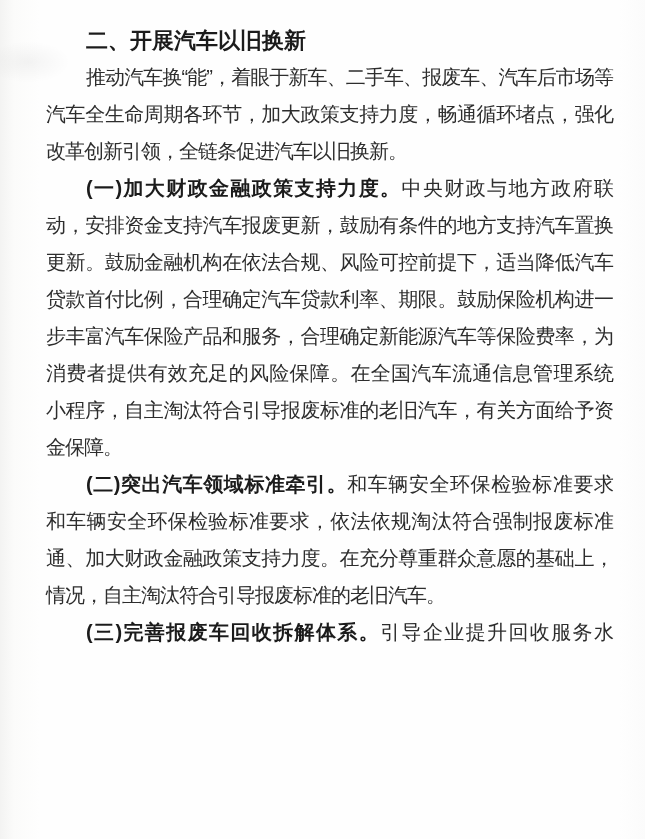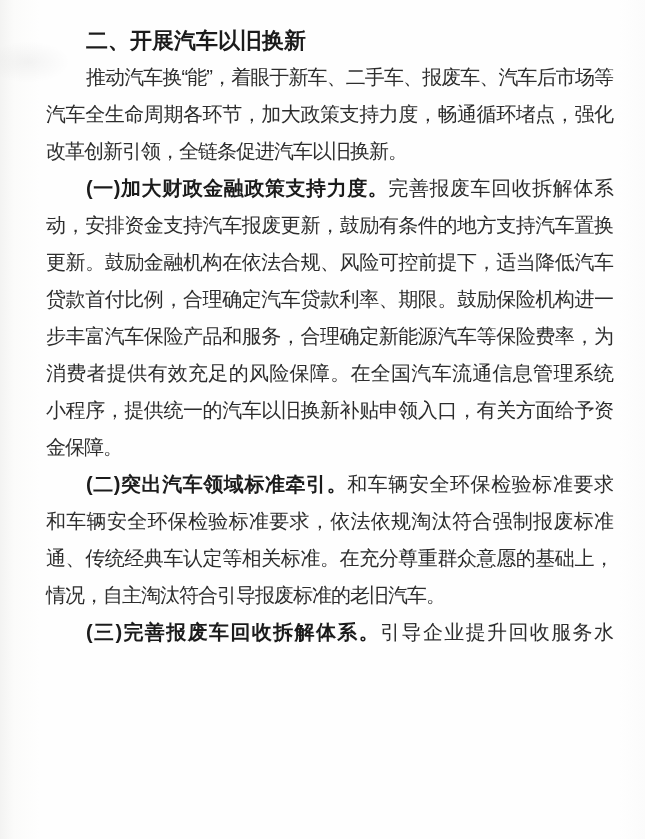--- a/index.html
+++ b/index.html
@@ -61,27 +61,27 @@
 </style>
 </head>
 <body>
 
 <div class="page">
   <div class="text-column" id="lines-container">
       <div class="line heading indent last"><span class="lead">二、开展汽车以旧换新</span></div>
       <div class="line indent"><span>推动汽车换“能”，着眼于新车、二手车、报废车、汽车后市场等</span></div>
       <div class="line"><span>汽车全生命周期各环节，加大政策支持力度，畅通循环堵点，强化</span></div>
       <div class="line last"><span>改革创新引领，全链条促进汽车以旧换新。</span></div>
-      <div class="line indent"><span class="lead">(一)加大财政金融政策支持力度。</span><span>完善报废车回收拆解体系</span></div>
+      <div class="line indent"><span class="lead">(一)加大财政金融政策支持力度。</span><span>中央财政与地方政府联</span></div>
       <div class="line"><span>动，安排资金支持汽车报废更新，鼓励有条件的地方支持汽车置换</span></div>
       <div class="line"><span>更新。鼓励金融机构在依法合规、风险可控前提下，适当降低汽车</span></div>
       <div class="line"><span>贷款首付比例，合理确定汽车贷款利率、期限。鼓励保险机构进一</span></div>
       <div class="line"><span>步丰富汽车保险产品和服务，合理确定新能源汽车等保险费率，为</span></div>
       <div class="line"><span>消费者提供有效充足的风险保障。在全国汽车流通信息管理系统</span></div>
-      <div class="line"><span>小程序，提供统一的汽车以旧换新补贴申领入口，有关方面给予资</span></div>
+      <div class="line"><span>小程序，自主淘汰符合引导报废标准的老旧汽车，有关方面给予资</span></div>
       <div class="line last"><span>金保障。</span></div>
       <div class="line indent"><span class="lead">(二)突出汽车领域标准牵引。</span><span>和车辆安全环保检验标准要求</span></div>
       <div class="line"><span>和车辆安全环保检验标准要求，依法依规淘汰符合强制报废标准</span></div>
-      <div class="line"><span>通、传统经典车认定等相关标准。在充分尊重群众意愿的基础上，</span></div>
+      <div class="line"><span>通、加大财政金融政策支持力度。在充分尊重群众意愿的基础上，</span></div>
       <div class="line last"><span>情况，自主淘汰符合引导报废标准的老旧汽车。</span></div>
       <div class="line indent"><span class="lead">(三)完善报废车回收拆解体系。</span><span>引导企业提升回收服务水</span></div>
     </div>
 </div>
 
 </body></html>

